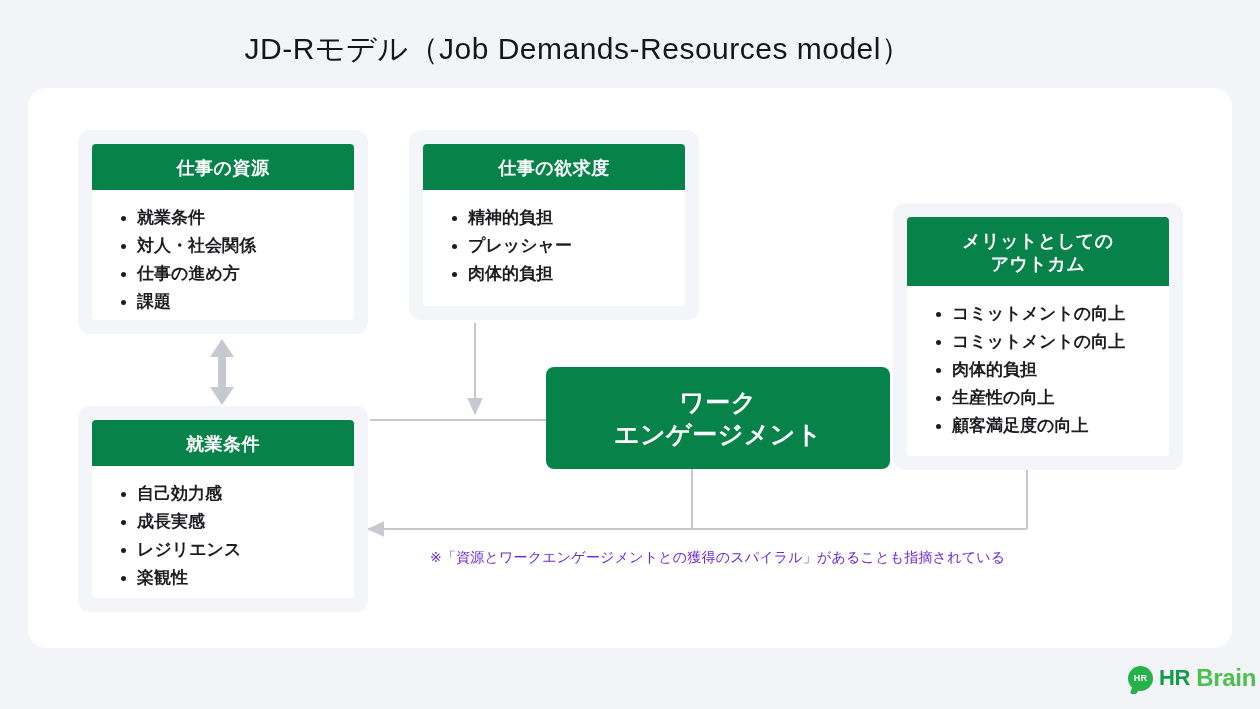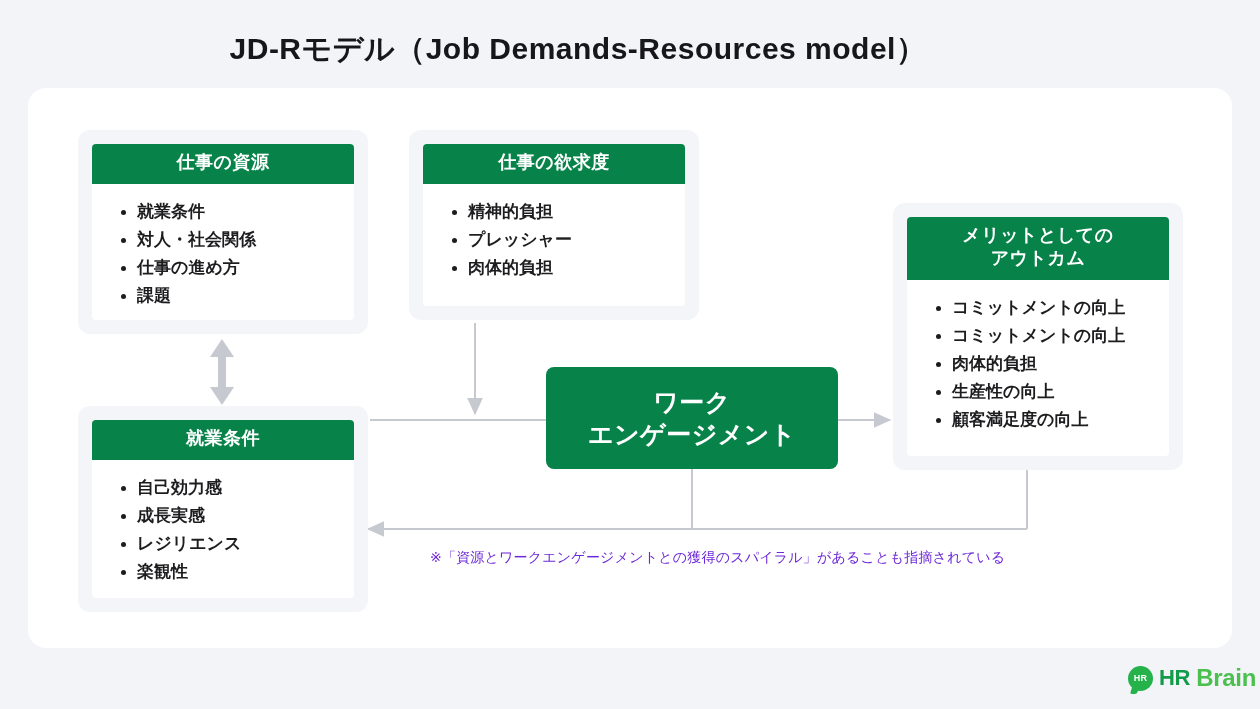--- a/index.html
+++ b/index.html
@@ -8,21 +8,21 @@
     background:#f2f4f8;
     font-family:"Liberation Sans","DejaVu Sans",sans-serif;
     overflow:hidden;
     position:relative;
   }
   #stage{position:absolute;left:0;top:0;width:1260px;height:709px;}
 
   .title{
     position:absolute;left:0;top:29px;width:1156px;
     text-align:center;
-    font-size:30px;font-weight:bold;color:#17171a;
+    font-size:30px;font-weight:normal;color:#17171a;
     letter-spacing:.5px;
   }
 
   .panel{
     position:absolute;left:28px;top:88px;
     width:1204px;height:560px;
     background:#ffffff;border-radius:18px;
   }
 
   
@@ -36,21 +36,21 @@
     background:#ffffff;
     border-radius:4px;
     overflow:hidden;
   }
   .hdr{
     background:#07834a;
     color:#ffffff;
     font-size:18px;font-weight:bold;
     text-align:center;
     letter-spacing:.5px;
-    padding:7px 4px 10px;
+    padding:13px 4px 10px;
     line-height:1.28;
   }
   .list{
     margin:7px;padding:12px 0 10px 0;
     list-style:none;
     font-weight:bold;
   }
   .list li{
     position:relative;
     font-size:17px;color:#1d1d20;
@@ -63,21 +63,21 @@
   .list li:before{
     content:"";
     position:absolute;left:22px;top:7px;
     width:5px;height:5px;border-radius:50%;
     background:#1d1d20;
   }
 
   
   .center-box{
     position:absolute;left:546px;top:367px;
-    width:292px;height:102px;
+    width:344px;height:102px;
     background:#07834a;border-radius:8px;
     color:#ffffff;
     display:flex;align-items:center;justify-content:center;
     text-align:center;
     font-size:25px;font-weight:bold;
     line-height:1.3;
     letter-spacing:.5px;
   }
 
   .note{

